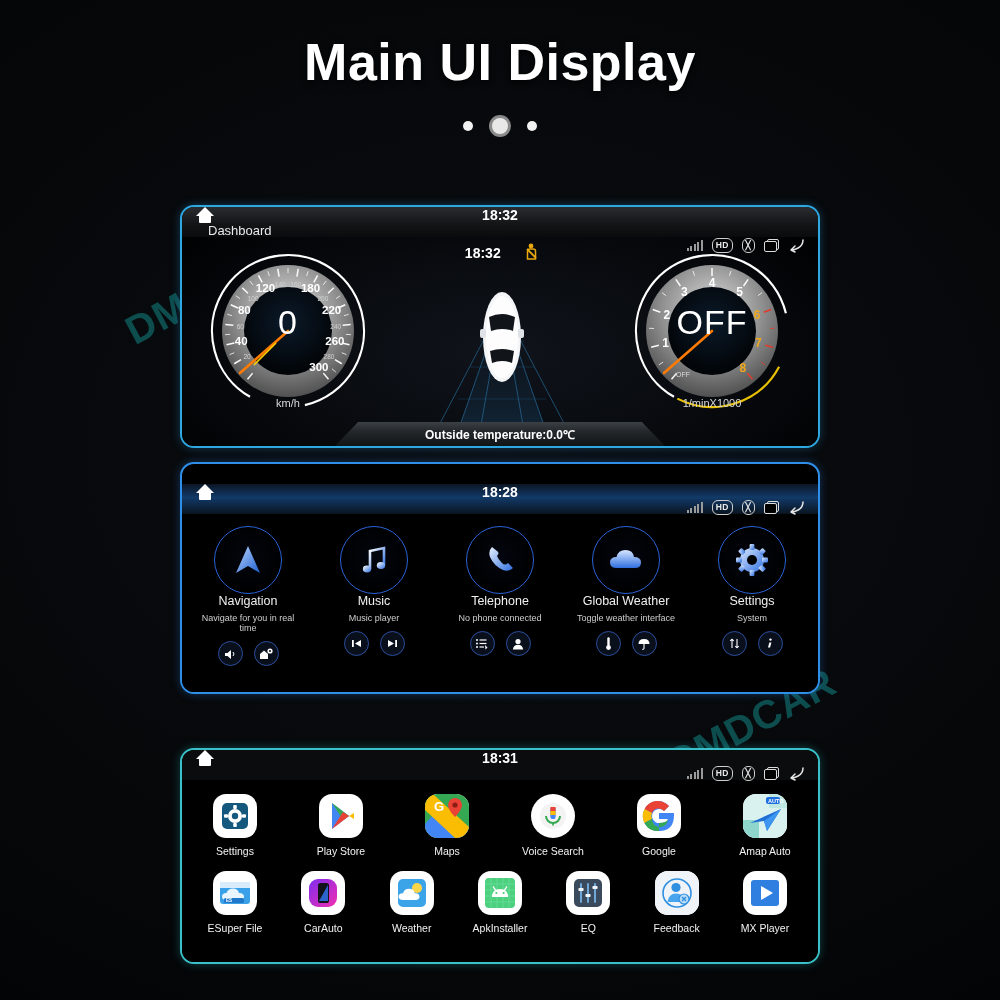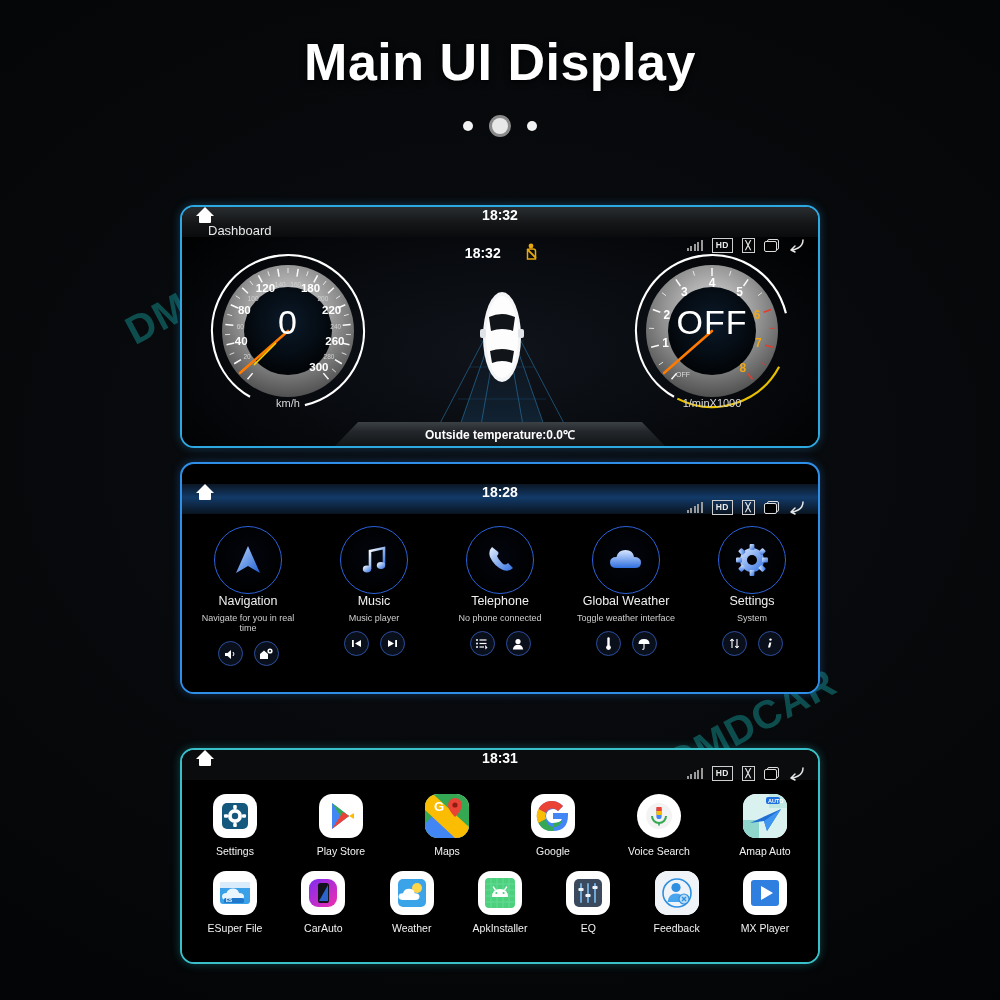--- a/index.html
+++ b/index.html
@@ -79,21 +79,21 @@
   .sb-right { margin-left: auto; display: flex; align-items: center; gap: 9px; z-index: 2; }
 
   .sig { display: flex; align-items: flex-end; gap: 1.5px; height: 11px; }
   .sig i { width: 2px; background: #9a9a9a; display: block; }
   .sig i:nth-child(1){height:3px}.sig i:nth-child(2){height:5px}
   .sig i:nth-child(3){height:7px}.sig i:nth-child(4){height:9px}.sig i:nth-child(5){height:11px}
 
   .badge {
     border: 1.4px solid #cfcfcf; color: #e8e8e8;
     font-size: 8.5px; font-weight: bold; line-height: 1;
-    padding: 2px 3px; border-radius: 0; letter-spacing: .3px;
+    padding: 2px 3px; border-radius: 6px; letter-spacing: .3px;
   }
   .recent { width: 15px; height: 13px; position: relative; }
   .recent::before { content:""; position:absolute; right:0; top:0; width:10px; height:9px;
                     border:1.5px solid #dcdcdc; border-radius:2px; }
   .recent::after  { content:""; position:absolute; left:0; bottom:0; width:11px; height:9px;
                     border:1.5px solid #dcdcdc; border-radius:2px; background:#000; }
   .back-ico { width: 18px; height: 15px; position: relative; }
   .back-ico svg { position: absolute; left: 0; top: 0; }
 
   
@@ -660,43 +660,43 @@
               <text x="9" y="17" font-size="13" font-weight="bold" fill="#fff" font-family="Liberation Sans">G</text>
               <path d="M30 4 a7 7 0 0 1 7 7 c0 5 -7 12 -7 12 s-7 -7 -7 -12 a7 7 0 0 1 7 -7z" fill="#ea4335"></path>
               <circle cx="30" cy="11" r="2.6" fill="#8d1c12"></circle>
             </svg>
           </div>
           <div class="grid-label">Maps</div>
         </div>
 
 
         <div class="grid-item">
-          <div class="sq-ico">
-            <svg width="44" height="44" viewBox="0 0 44 44">
-              <path d="M22 19 L22 25 L31 25 Q30 29 22 29 A7 7 0 1 1 27 17 L32 12 A15 15 0 1 0 22 37 Q37 37 37 21 L37 19 Z" fill="#4285f4"></path>
-              <path d="M7.5 15 A15 15 0 0 1 32 12 L27 17 A7 7 0 0 0 15 19 Z" fill="#ea4335"></path>
-              <path d="M15 19 A7 7 0 0 0 15 25 L7.5 29 A15 15 0 0 1 7.5 15 Z" fill="#fbbc04"></path>
-              <path d="M15 25 A7 7 0 0 0 31 25 L31 25 Q30 29 22 29 L22 37 A15 15 0 0 1 7.5 29 Z" fill="#34a853"></path>
-            </svg>
-          </div>
-          <div class="grid-label">Google</div>
-        </div>
-
-        <div class="grid-item">
           <div class="sq-ico" style="border-radius:50%">
             <svg width="44" height="44" viewBox="0 0 44 44">
               <circle cx="22" cy="22" r="13" fill="#f3f3f3"></circle>
               <rect x="19.4" y="13" width="5.2" height="12" rx="2.6" fill="#4285f4"></rect>
               <path d="M19.4 13 h5.2 v4 h-5.2z" fill="#ea4335"></path>
               <path d="M19.4 17 h5.2 v4 h-5.2z" fill="#fbbc04"></path>
               <path d="M15 22 a7 7 0 0 0 14 0" stroke="#34a853" stroke-width="2" fill="none"></path>
               <rect x="21.2" y="28" width="1.6" height="3.6" fill="#34a853"></rect>
             </svg>
           </div>
           <div class="grid-label">Voice Search</div>
+        </div>
+
+        <div class="grid-item">
+          <div class="sq-ico">
+            <svg width="44" height="44" viewBox="0 0 44 44">
+              <path d="M22 19 L22 25 L31 25 Q30 29 22 29 A7 7 0 1 1 27 17 L32 12 A15 15 0 1 0 22 37 Q37 37 37 21 L37 19 Z" fill="#4285f4"></path>
+              <path d="M7.5 15 A15 15 0 0 1 32 12 L27 17 A7 7 0 0 0 15 19 Z" fill="#ea4335"></path>
+              <path d="M15 19 A7 7 0 0 0 15 25 L7.5 29 A15 15 0 0 1 7.5 15 Z" fill="#fbbc04"></path>
+              <path d="M15 25 A7 7 0 0 0 31 25 L31 25 Q30 29 22 29 L22 37 A15 15 0 0 1 7.5 29 Z" fill="#34a853"></path>
+            </svg>
+          </div>
+          <div class="grid-label">Google</div>
         </div>
 
         <div class="grid-item">
           <div class="sq-ico">
             <svg width="44" height="44" viewBox="0 0 44 44">
               <rect width="44" height="44" fill="#d9f2ef"></rect>
               <path d="M0 26 L16 26 L16 44 L0 44 Z" fill="#8fd6cc"></path>
               <path d="M26 0 L44 0 L44 14 L26 14 Z" fill="#bfe8e2"></path>
               <rect x="23" y="3" width="14" height="7" rx="2" fill="#1d6fe0"></rect>
               <text x="25" y="9" font-size="5.5" fill="#fff" font-family="Liberation Sans" font-weight="bold">AUTO</text>

